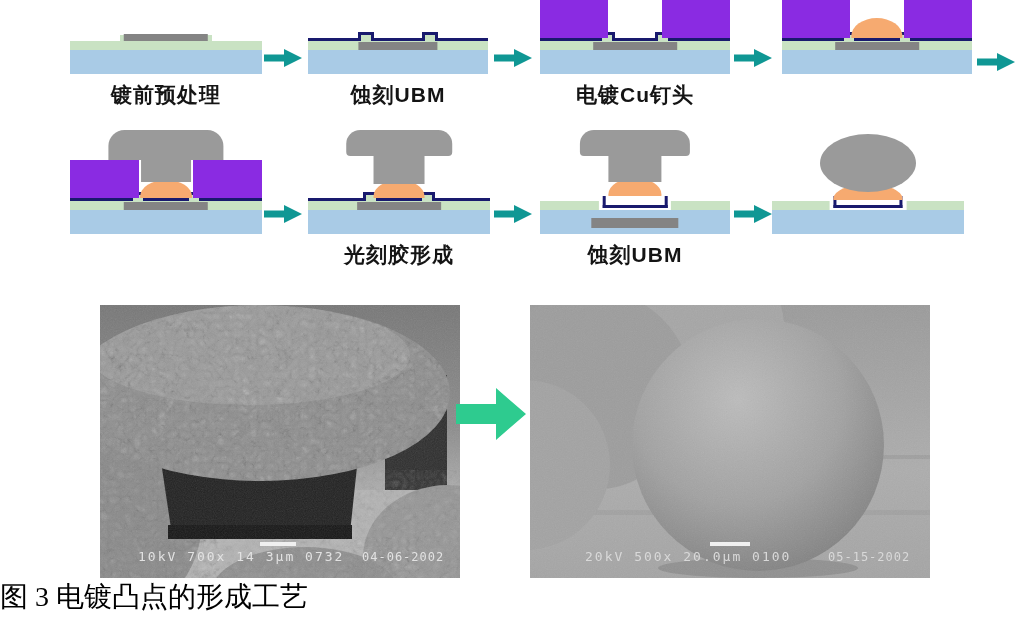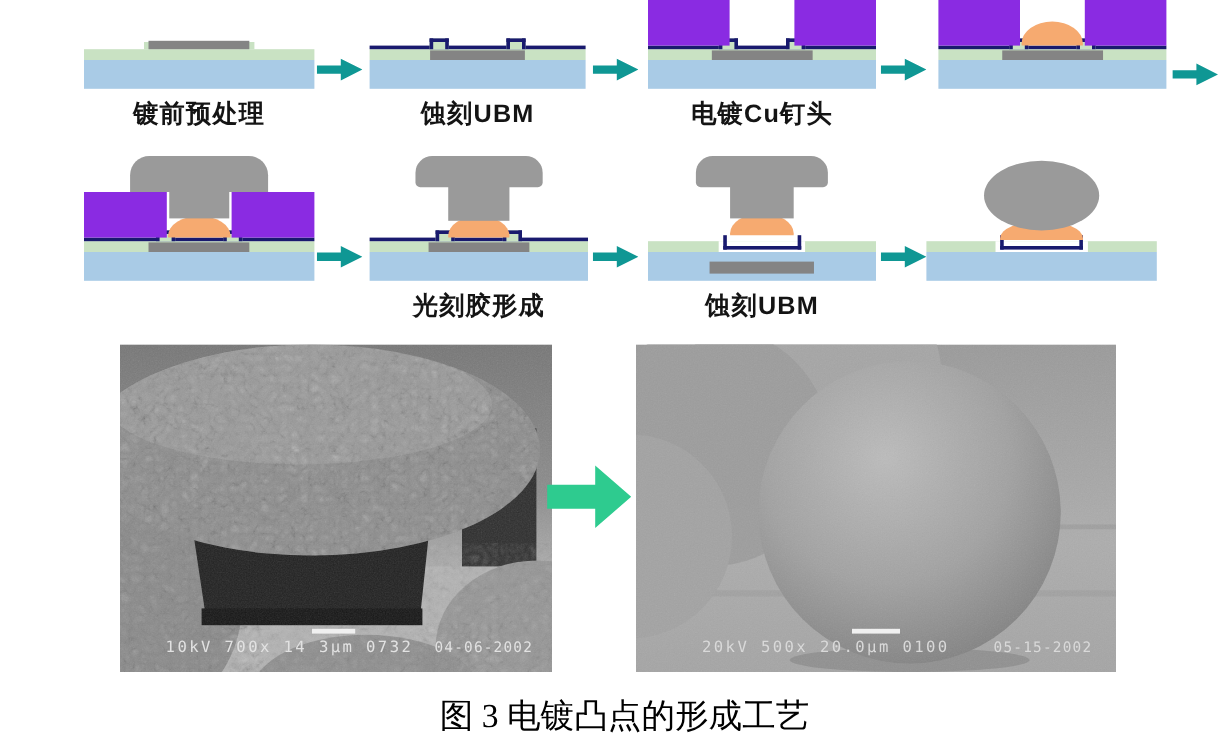--- a/index.html
+++ b/index.html
@@ -35,24 +35,24 @@
   .ubm-bump.l{left:28%;} .ubm-bump.r{right:28%;}
   .resist{position:absolute;bottom:36px;height:38px;width:36%;background:var(--photoresist);}
   .resist.l{left:0;} .resist.r{right:0;}
   .cu{position:absolute;left:50%;transform:translateX(-50%);width:27%;height:20px;bottom:36px;
       background:var(--copper);border-radius:55% 55% 0 0 / 100% 100% 0 0;}
   .solder{background:var(--solder-gray);position:absolute;left:50%;transform:translateX(-50%);}
   .ubm-u{position:absolute;left:50%;transform:translateX(-50%);border:3px solid var(--ubm-navy);
          border-top:none;background:transparent;}
   .gap-white{position:absolute;left:50%;transform:translateX(-50%);bottom:24px;height:9px;background:#fff;}
   .arrow{position:absolute;color:var(--step-arrow);line-height:0;}
-  .sem{position:absolute;line-height:0;}
+  .sem{position:absolute;line-height:0;margin-top:18px;}
   .transform-arrow{position:absolute;color:var(--sem-arrow);line-height:0;}
-  .caption{position:absolute;top:578px;left:0;width:100%;text-align:center;
-           font-family:"Liberation Serif", serif;font-size:28px;color:#000;padding-left:17px;}
+  .caption{position:absolute;top:578px;left:0;width:100%;
+           font-family:"Liberation Serif", serif;font-size:28px;color:#000;}
 </style>
 </head>
 <body>
 
 <div class="page">
 
   <div class="step r1" style="left:70px;top:8px;width:192px;">
     <div class="diagram">
       <div class="substrate"></div>
       <div class="passivation"></div>

